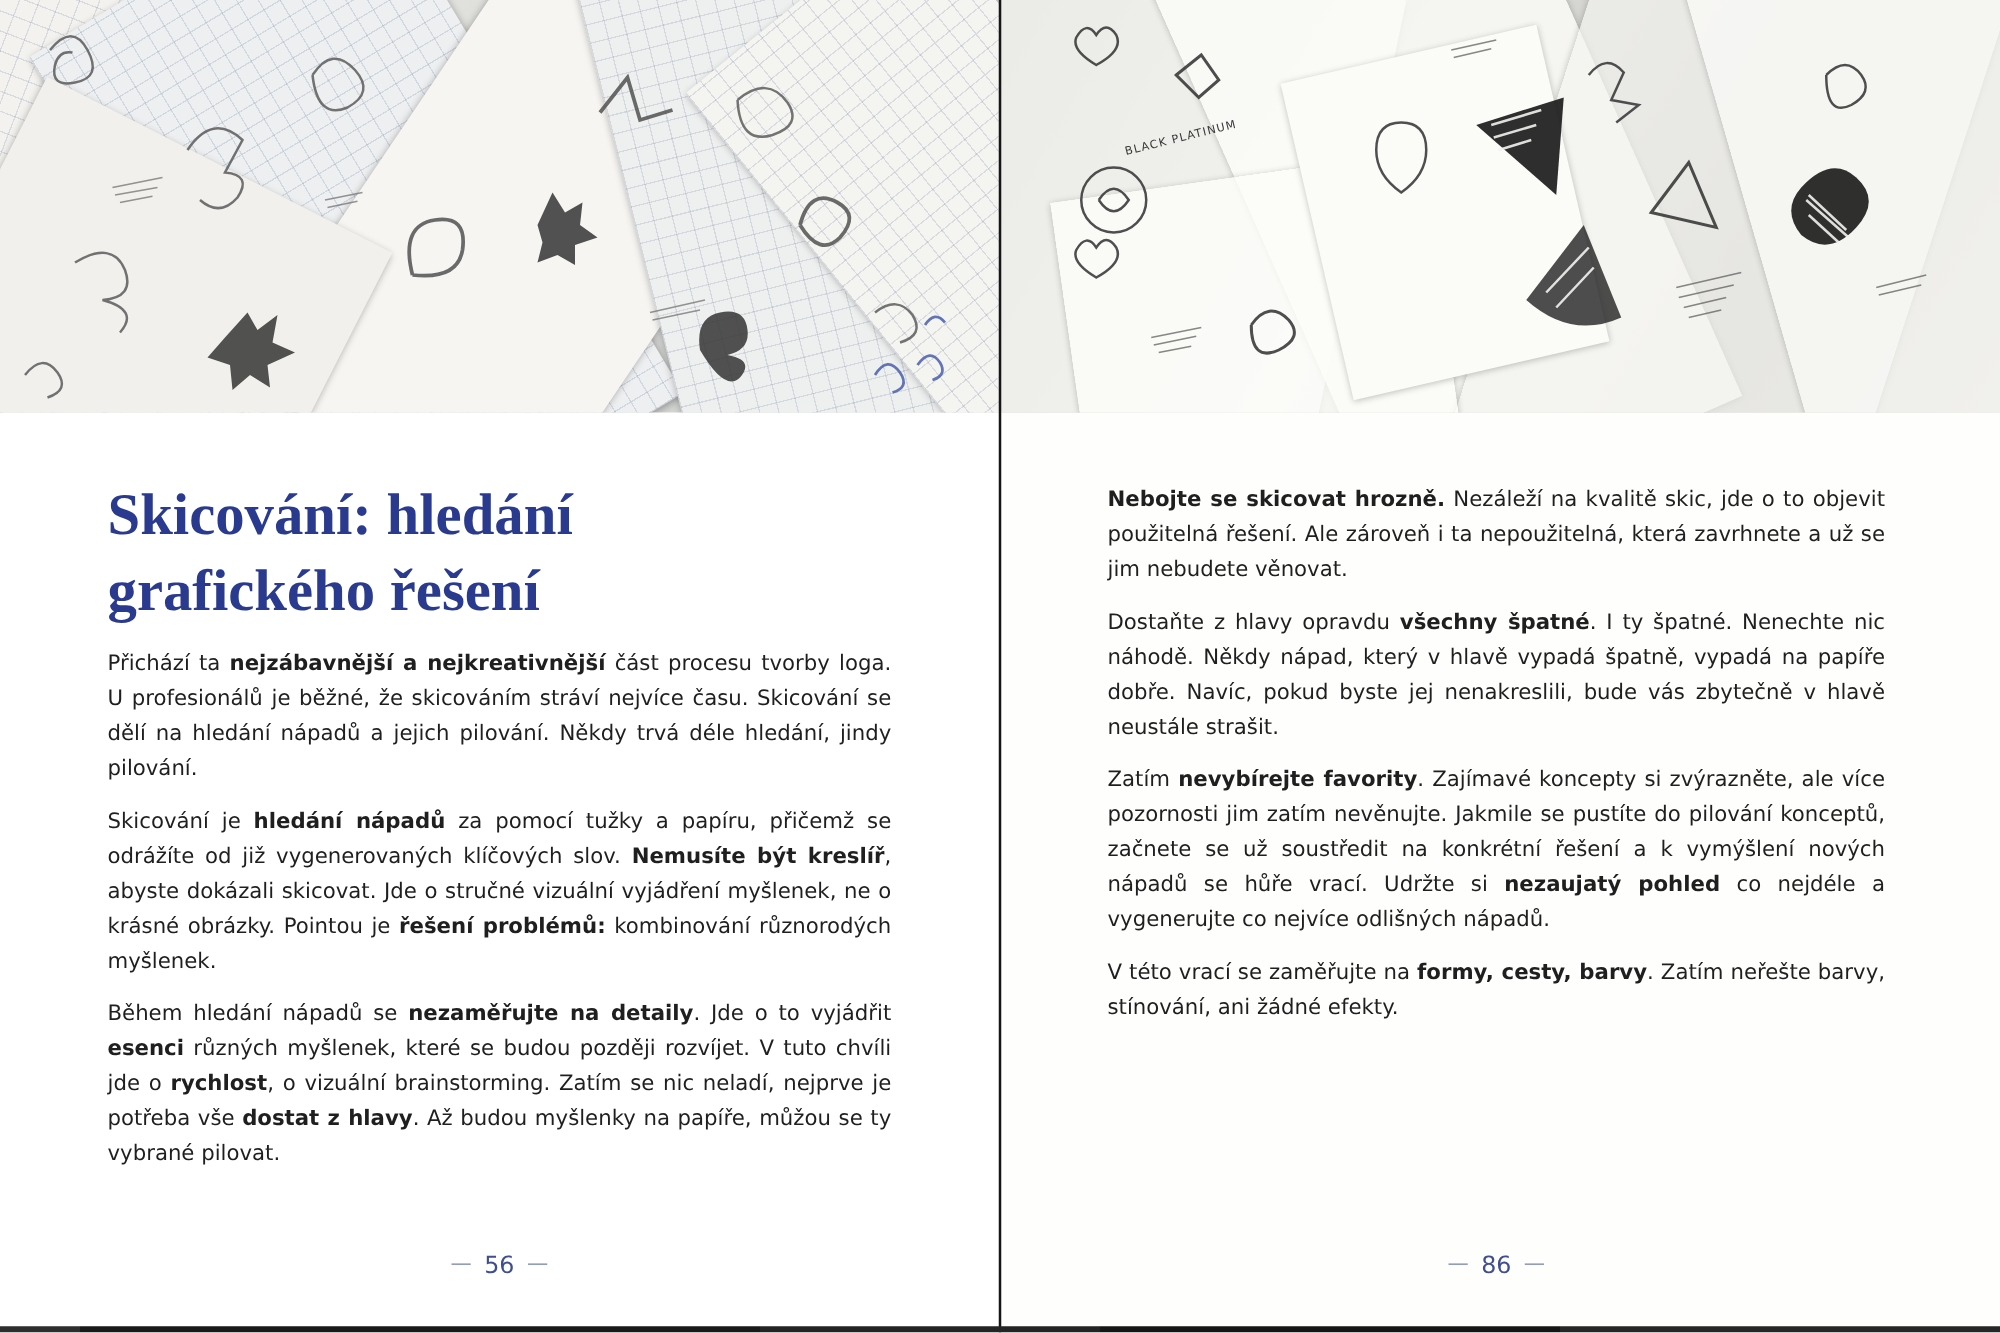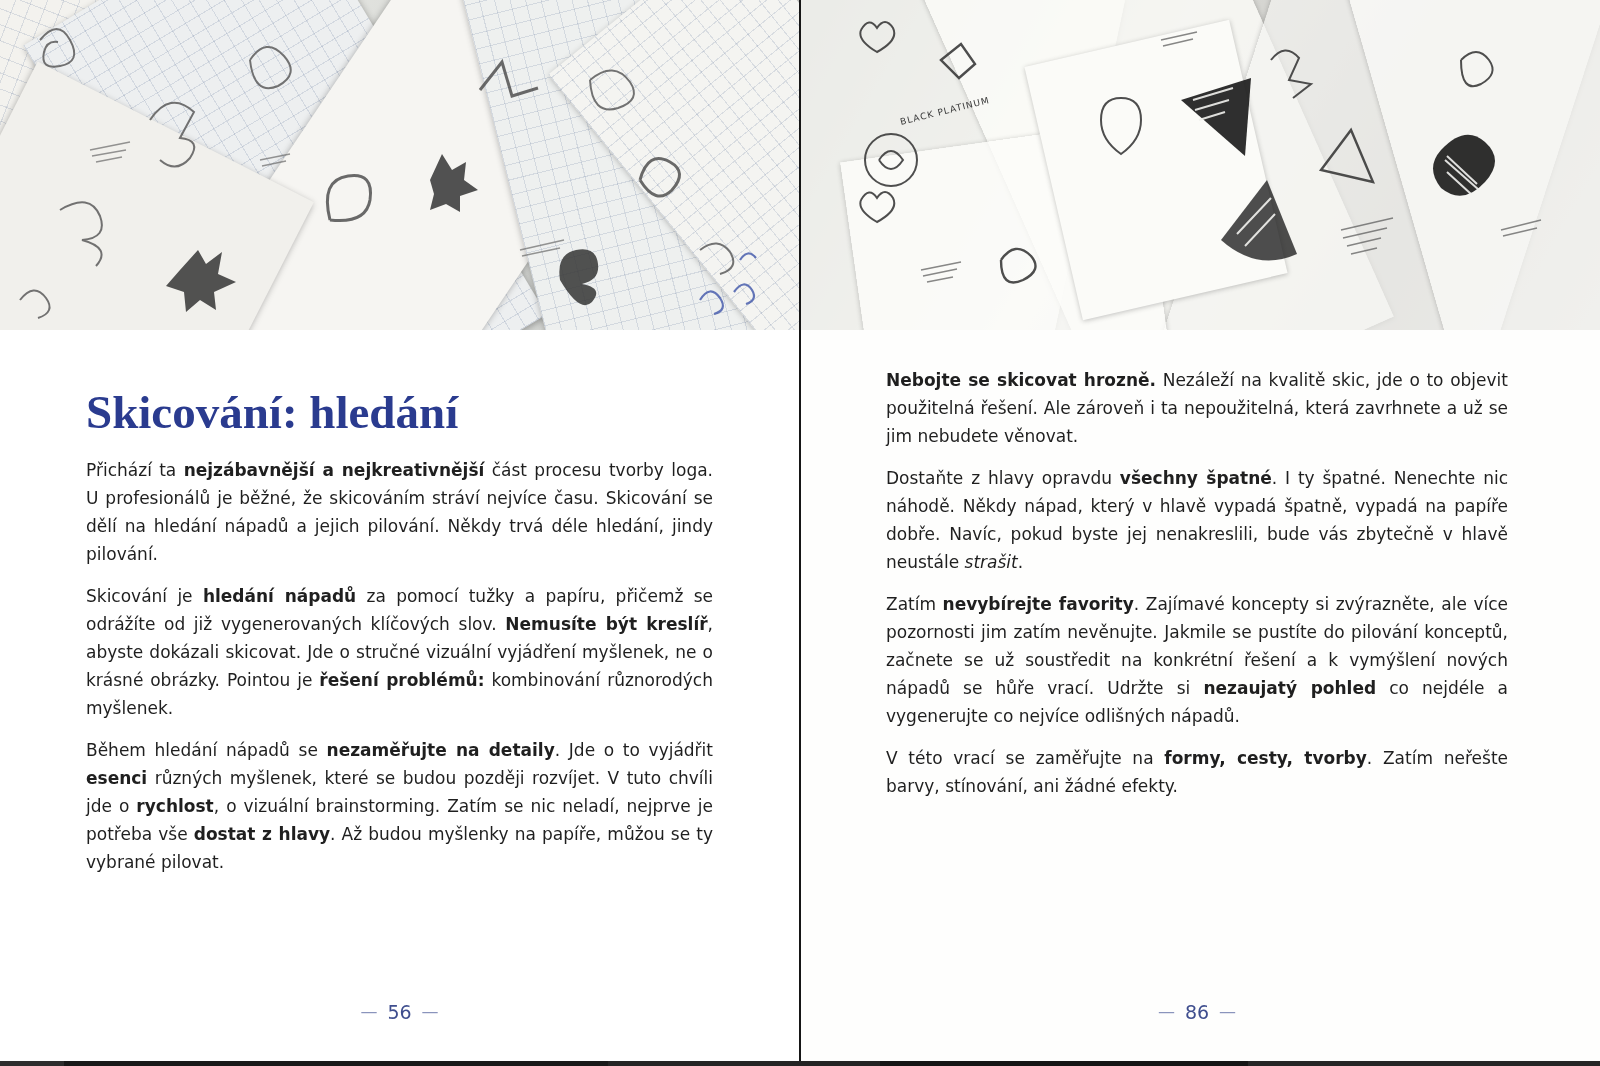--- a/index.html
+++ b/index.html
@@ -44,23 +44,23 @@
     font-weight:bold;font-size:47px;line-height:61px;color:#2a3b8f;
     letter-spacing:0;
   }
   h1.chapter-title span{display:block;}
   p.body{
     margin:14px 0 0 0;padding:0;
     font-size:17px;line-height:28px;color:#1f1f1f;
     text-align:justify;
   }
   .left-col p.body.first{margin-top:13px;}
-  .right-col p.body.first{margin-top:36px;}
+  .right-col p.body.first{margin-top:56px;}
   p.body .b{font-weight:bold;}
-  p.body .i{font-style:italic;}
+  p.body .i{}
   .pagenum{
     position:absolute;top:1000px;height:24px;z-index:25;
     display:flex;align-items:center;justify-content:center;gap:10px;
     font-size:19px;color:#3f4e8e;width:627px;
   }
   .pagenum.pn-left{left:86px;}
   .pagenum.pn-right{left:886px;width:622px;}
   .pagenum .dash{color:#8a94bc;font-size:17px;position:relative;top:-1px;}
 </style>
 </head>
@@ -105,20 +105,21 @@
         <g fill="none" stroke="#4a5fae" stroke-width="2.2" opacity="0.85">
           <path d="M700 300 q10 -16 20 -2 q8 12 -6 16 m20 -22 q10 -14 18 -2 q6 10 -6 14"></path>
           <path d="M740 260 q8 -12 16 -2"></path>
         </g>
       </svg>
     </div>
 
     <div class="content left-col">
       <h1 class="chapter-title">
         <span>Skicování: hledání</span>
+        <span>grafického řešení</span>
       </h1>
       <p class="body first"><span>Přichází ta </span><span class="b">nejzábavnější a nejkreativnější</span><span> část procesu tvorby loga. U profesionálů je běžné, že skicováním stráví nejvíce času. Skicování se dělí na hledání nápadů a jejich pilování. Někdy trvá déle hledání, jindy pilování.</span></p>
       <p class="body"><span>Skicování je </span><span class="b">hledání nápadů</span><span> za pomocí tužky a papíru, přičemž se odrážíte od již vygenerovaných klíčových slov. </span><span class="b">Nemusíte být kreslíř</span><span>, abyste dokázali skicovat. Jde o stručné vizuální vyjádření myšlenek, ne o krásné obrázky. Pointou je </span><span class="b">řešení problémů:</span><span> kombinování různorodých myšlenek.</span></p>
       <p class="body"><span>Během hledání nápadů se </span><span class="b">nezaměřujte na detaily</span><span>. Jde o to vyjádřit </span><span class="b">esenci</span><span> různých myšlenek, které se budou později rozvíjet. V tuto chvíli jde o </span><span class="b">rychlost</span><span>, o vizuální brainstorming. Zatím se nic neladí, nejprve je potřeba vše </span><span class="b">dostat z hlavy</span><span>. Až budou myšlenky na papíře, můžou se ty vybrané pilovat.</span></p>
     </div>
 
     <div class="pagenum pn-left">
       <span class="dash">—</span>
       <span class="num">56</span>
       <span class="dash">—</span>
@@ -167,21 +168,21 @@
           <path d="M360 40 l36 -8 m-34 14 l30 -7"></path>
           <path d="M700 230 l40 -10 m-38 16 l34 -8"></path>
         </g>
       </svg>
     </div>
 
     <div class="content right-col" style="left:85px;">
       <p class="body first"><span class="b">Nebojte se skicovat hrozně.</span><span> Nezáleží na kvalitě skic, jde o to objevit použitelná řešení. Ale zároveň i ta nepoužitelná, která zavrhnete a už se jim nebudete věnovat.</span></p>
       <p class="body"><span>Dostaňte z hlavy opravdu </span><span class="b">všechny špatné</span><span>. I ty špatné. Nenechte nic náhodě. Někdy nápad, který v hlavě vypadá špatně, vypadá na papíře dobře. Navíc, pokud byste jej nenakreslili, bude vás zbytečně v hlavě neustále </span><span class="i">strašit</span><span>.</span></p>
       <p class="body"><span>Zatím </span><span class="b">nevybírejte favority</span><span>. Zajímavé koncepty si zvýrazněte, ale více pozornosti jim zatím nevěnujte. Jakmile se pustíte do pilování konceptů, začnete se už soustředit na konkrétní řešení a k vymýšlení nových nápadů se hůře vrací. Udržte si </span><span class="b">nezaujatý pohled</span><span> co nejdéle a vygenerujte co nejvíce odlišných nápadů.</span></p>
-      <p class="body"><span>V této vrací se zaměřujte na </span><span class="b">formy, cesty, tvorby</span><span>. Zatím neřešte barvy, stínování, ani žádné efekty.</span></p>
+      <p class="body"><span>V této vrací se zaměřujte na </span><span class="b">formy, cesty, barvy</span><span>. Zatím neřešte barvy, stínování, ani žádné efekty.</span></p>
     </div>
 
     <div class="pagenum pn-right" style="left:85px;">
       <span class="dash">—</span>
       <span class="num">86</span>
       <span class="dash">—</span>
     </div>
   </section>
 
 </div>

